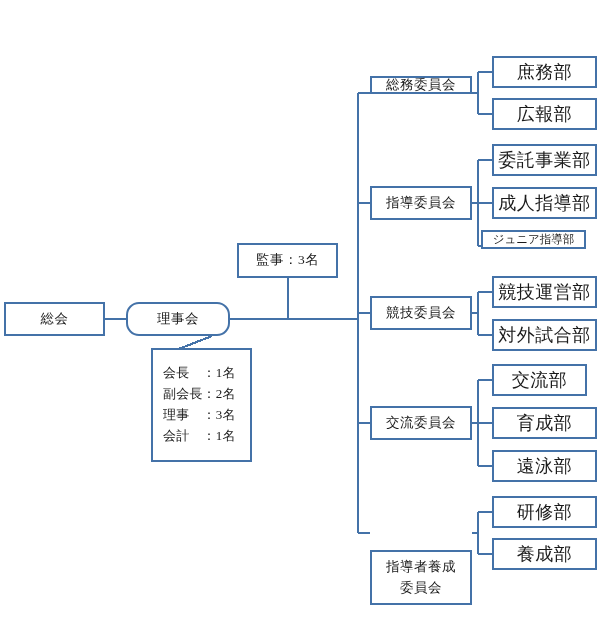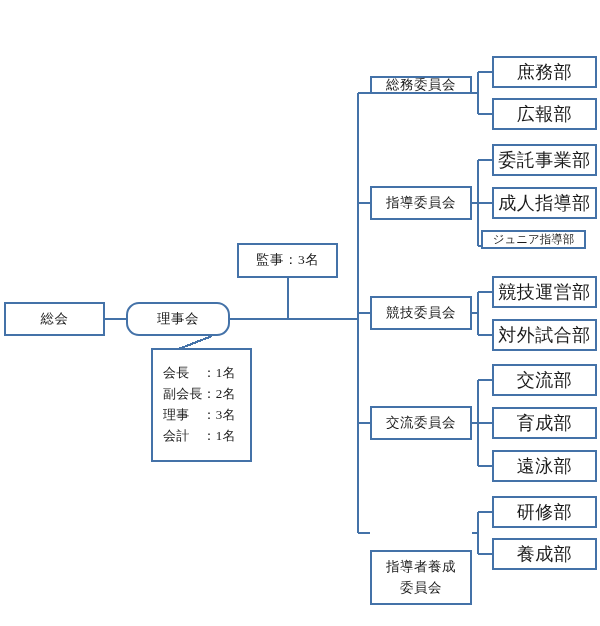--- a/index.html
+++ b/index.html
@@ -177,21 +177,21 @@
   </div>
 
   <div class="node" style="left:492px; top:276px; width:105px; height:32px;">
     <span class="dept-label">競技運営部</span>
   </div>
 
   <div class="node" style="left:492px; top:319px; width:105px; height:32px;">
     <span class="dept-label">対外試合部</span>
   </div>
 
-  <div class="node" style="left:492px; top:364px; width:105px; height:32px;">
+  <div class="node" style="left:492px; top:364px; width:95px; height:32px;">
     <span class="dept-label">交流部</span>
   </div>
 
   <div class="node" style="left:492px; top:407px; width:105px; height:32px;">
     <span class="dept-label">育成部</span>
   </div>
 
   <div class="node" style="left:492px; top:450px; width:105px; height:32px;">
     <span class="dept-label">遠泳部</span>
   </div>

